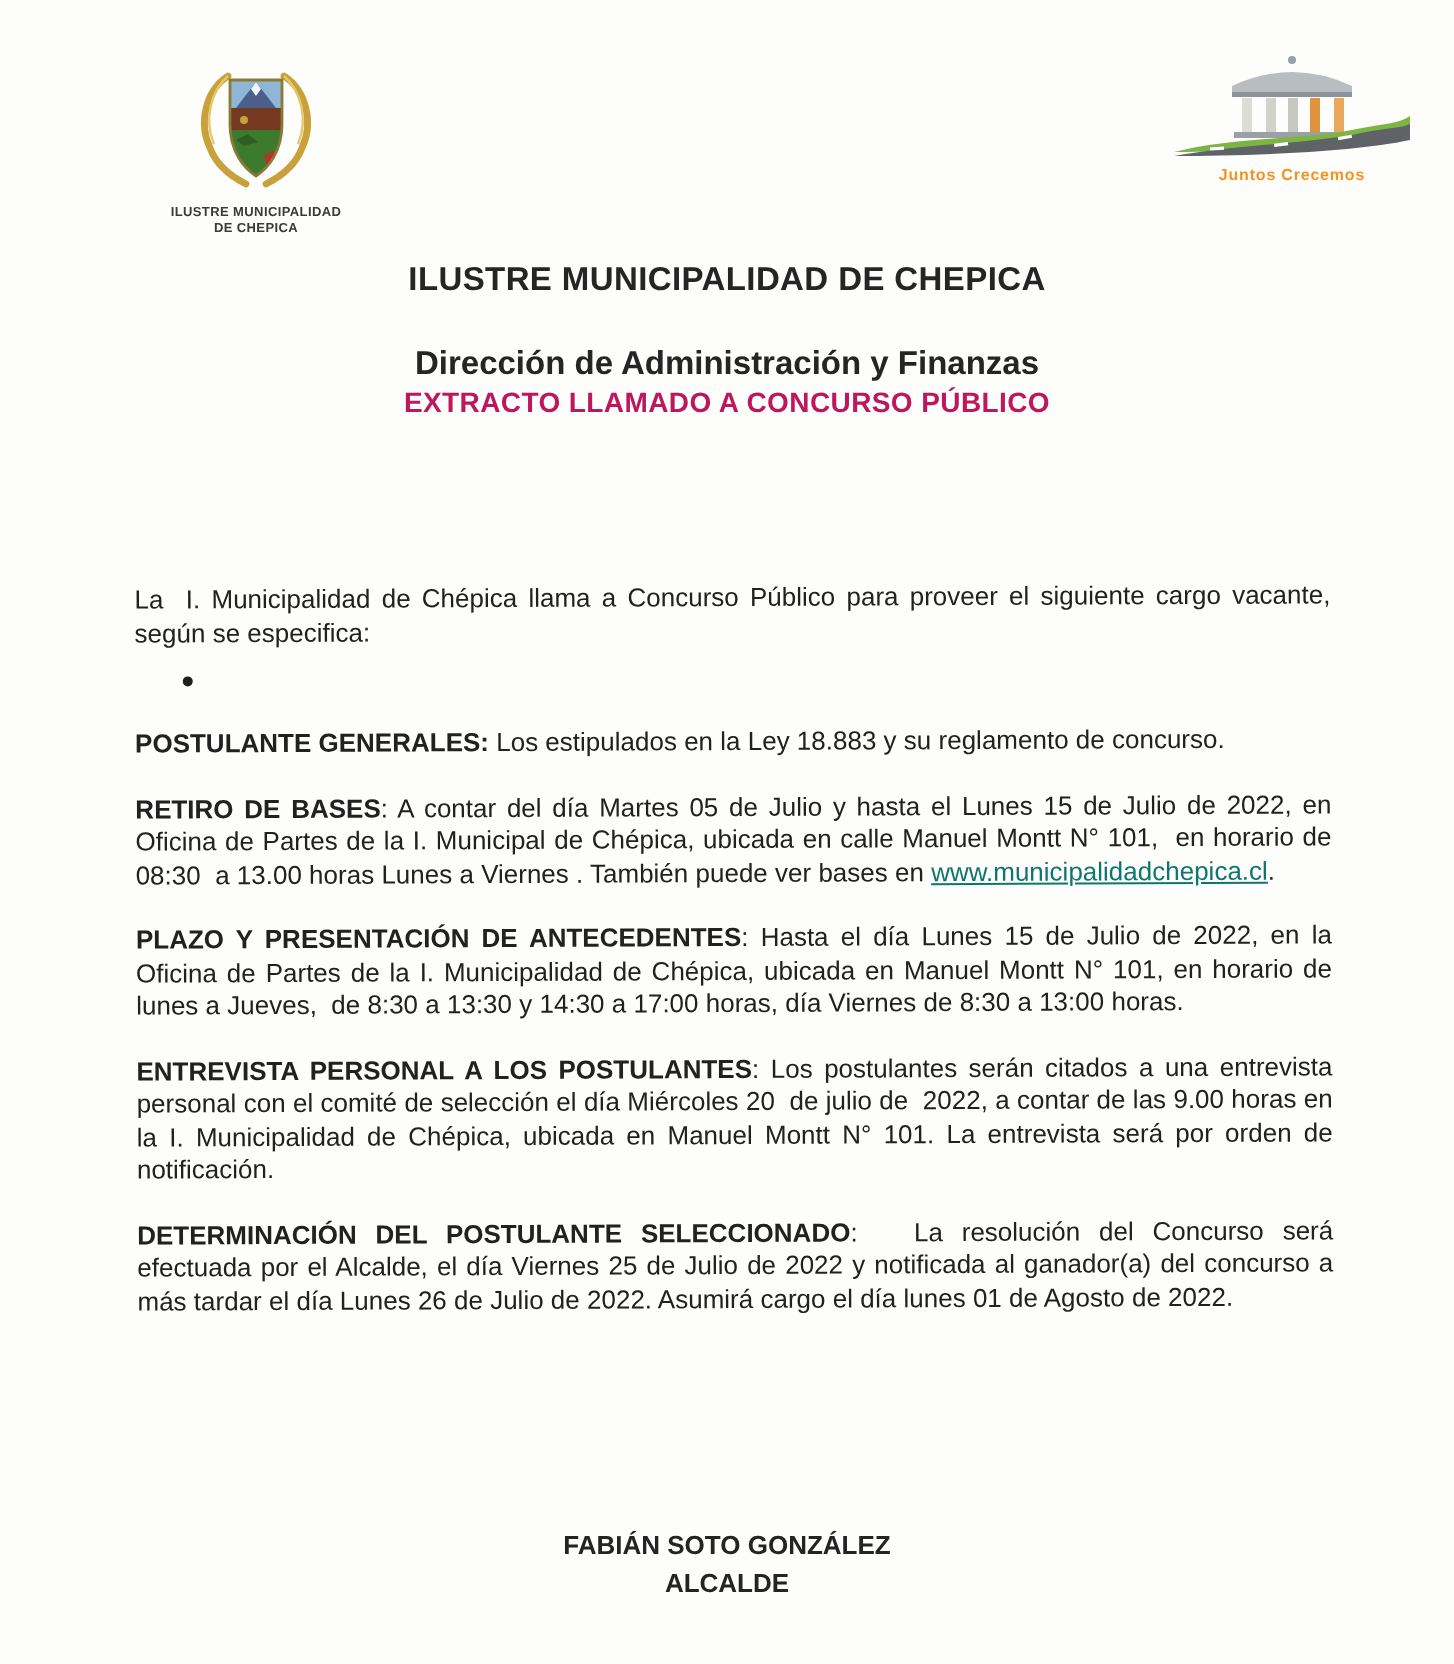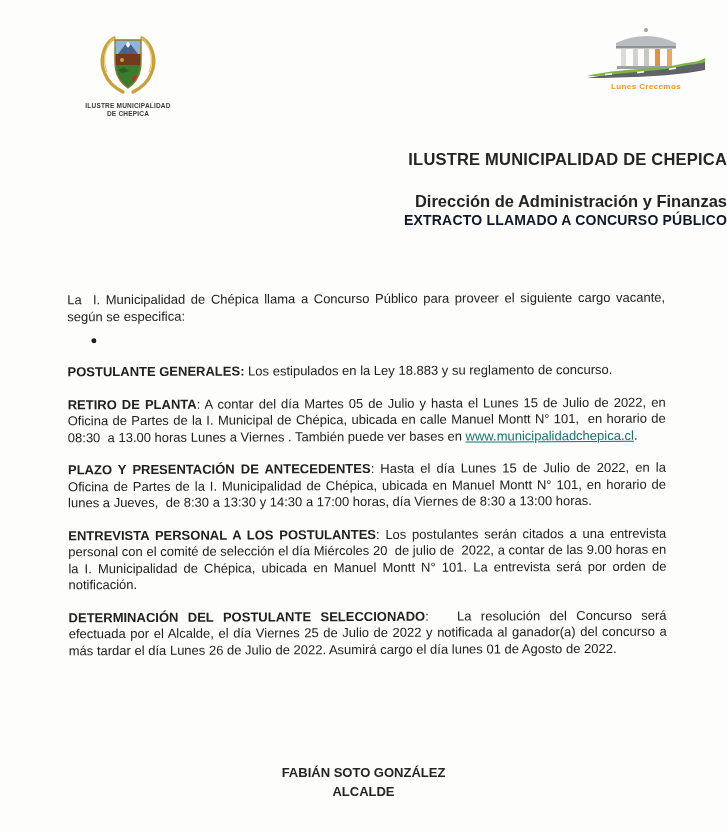--- a/index.html
+++ b/index.html
@@ -35,24 +35,24 @@
     color: #5a3a22;
     text-shadow: 1px 1px 0 #ffffff, -1px -1px 0 #ffffff;
     position: relative; z-index: 2;
   }
   .tagline {
     font-size: 8px; font-weight: bold; color: #f29422; letter-spacing: .4px;
     position: relative; z-index: 2;
   }
 
   
-  .titles { position: absolute; top: 149px; left: 0; width: 100%; text-align: right; }
+  .titles { position: absolute; top: 130px; left: 0; width: 100%; text-align: center; }
   .titles h1 { font-size: 16.5px; line-height: 20px; font-weight: bold; color: #252525; margin-bottom: 22px; letter-spacing: .2px; }
   .titles h2 { font-size: 16.5px; line-height: 20px; font-weight: bold; color: #252525; }
-  .titles h3 { font-size: 14px;  line-height: 18px; font-weight: bold; color: #0f172a; letter-spacing: .2px; }
+  .titles h3 { font-size: 14px;  line-height: 18px; font-weight: bold; color: #be185d; letter-spacing: .2px; }
 
   
   .content {
     position: absolute; left: 68px; top: 291px; width: 598px;
     font-size: 13px; line-height: 16.5px;
     text-align: justify;
     transform: rotate(-0.25deg);
     color: #212121;
   }
   .content p { margin-bottom: 16px; white-space: pre-wrap; }
@@ -125,40 +125,40 @@
       <rect x="82" y="23" width="5" height="17" fill="#e8a95c"></rect>
       <rect x="32" y="40" width="58" height="3" fill="#9aa0a6"></rect>
 
       <path d="M2,50 C34,42 70,44 96,38 C106,36 114,36 120,32 L120,38 C92,46 40,50 2,50 Z" fill="#7cb544"></path>
 
       <path d="M2,52 C34,46 72,46 98,40 C108,38 116,38 120,36 L120,44 C92,50 40,52 2,52 Z" fill="#5f6368"></path>
       <rect x="20" y="47.5" width="7" height="1.6" fill="#ffffff" transform="rotate(-4 23 48)"></rect>
       <rect x="52" y="45.5" width="7" height="1.6" fill="#ffffff" transform="rotate(-7 55 46)"></rect>
       <rect x="84" y="42" width="7" height="1.6" fill="#ffffff" transform="rotate(-10 87 43)"></rect>
     </svg>
-    <div class="tagline">Lunes Crecemos</div>
+    <div class="tagline">Juntos Crecemos</div>
   </div>
 
   <div class="titles">
     <h1>ILUSTRE MUNICIPALIDAD DE CHEPICA</h1>
     <h2>Dirección de Administración y Finanzas</h2>
     <h3>EXTRACTO LLAMADO A CONCURSO PÚBLICO</h3>
   </div>
 
   <div class="content">
 
     <p>La  I. Municipalidad de Chépica llama a Concurso Público para proveer el siguiente cargo vacante, según se especifica:</p>
 
     <div class="bullet-row">
       <span class="dot"></span>
     </div>
 
     <p><span class="label">POSTULANTE GENERALES:</span><span> Los estipulados en la Ley 18.883 y su reglamento de concurso.</span></p>
 
-    <p><span class="label">RETIRO DE PLANTA</span><span>: A contar del día Martes 05 de Julio y hasta el Lunes 15 de Julio de 2022, en Oficina de Partes de la I. Municipal de Chépica, ubicada en calle Manuel Montt N° 101,  en horario de 08:30  a 13.00 horas Lunes a Viernes . También puede ver bases en </span><a class="doc-link">www.municipalidadchepica.cl</a><span>.</span></p>
+    <p><span class="label">RETIRO DE BASES</span><span>: A contar del día Martes 05 de Julio y hasta el Lunes 15 de Julio de 2022, en Oficina de Partes de la I. Municipal de Chépica, ubicada en calle Manuel Montt N° 101,  en horario de 08:30  a 13.00 horas Lunes a Viernes . También puede ver bases en </span><a class="doc-link">www.municipalidadchepica.cl</a><span>.</span></p>
 
     <p><span class="label">PLAZO Y PRESENTACIÓN DE ANTECEDENTES</span><span>: Hasta el día Lunes 15 de Julio de 2022, en la Oficina de Partes de la I. Municipalidad de Chépica, ubicada en Manuel Montt N° 101, en horario de lunes a Jueves,  de 8:30 a 13:30 y 14:30 a 17:00 horas, día Viernes de 8:30 a 13:00 horas.</span></p>
 
     <p><span class="label">ENTREVISTA PERSONAL A LOS POSTULANTES</span><span>: Los postulantes serán citados a una entrevista personal con el comité de selección el día Miércoles 20  de julio de  2022, a contar de las 9.00 horas en la I. Municipalidad de Chépica, ubicada en Manuel Montt N° 101. La entrevista será por orden de notificación.</span></p>
 
     <p><span class="label">DETERMINACIÓN DEL POSTULANTE SELECCIONADO</span><span>:   La resolución del Concurso será efectuada por el Alcalde, el día Viernes 25 de Julio de 2022 y notificada al ganador(a) del concurso a más tardar el día Lunes 26 de Julio de 2022. Asumirá cargo el día lunes 01 de Agosto de 2022.</span></p>
 
   </div>
 
   <div class="signature">

